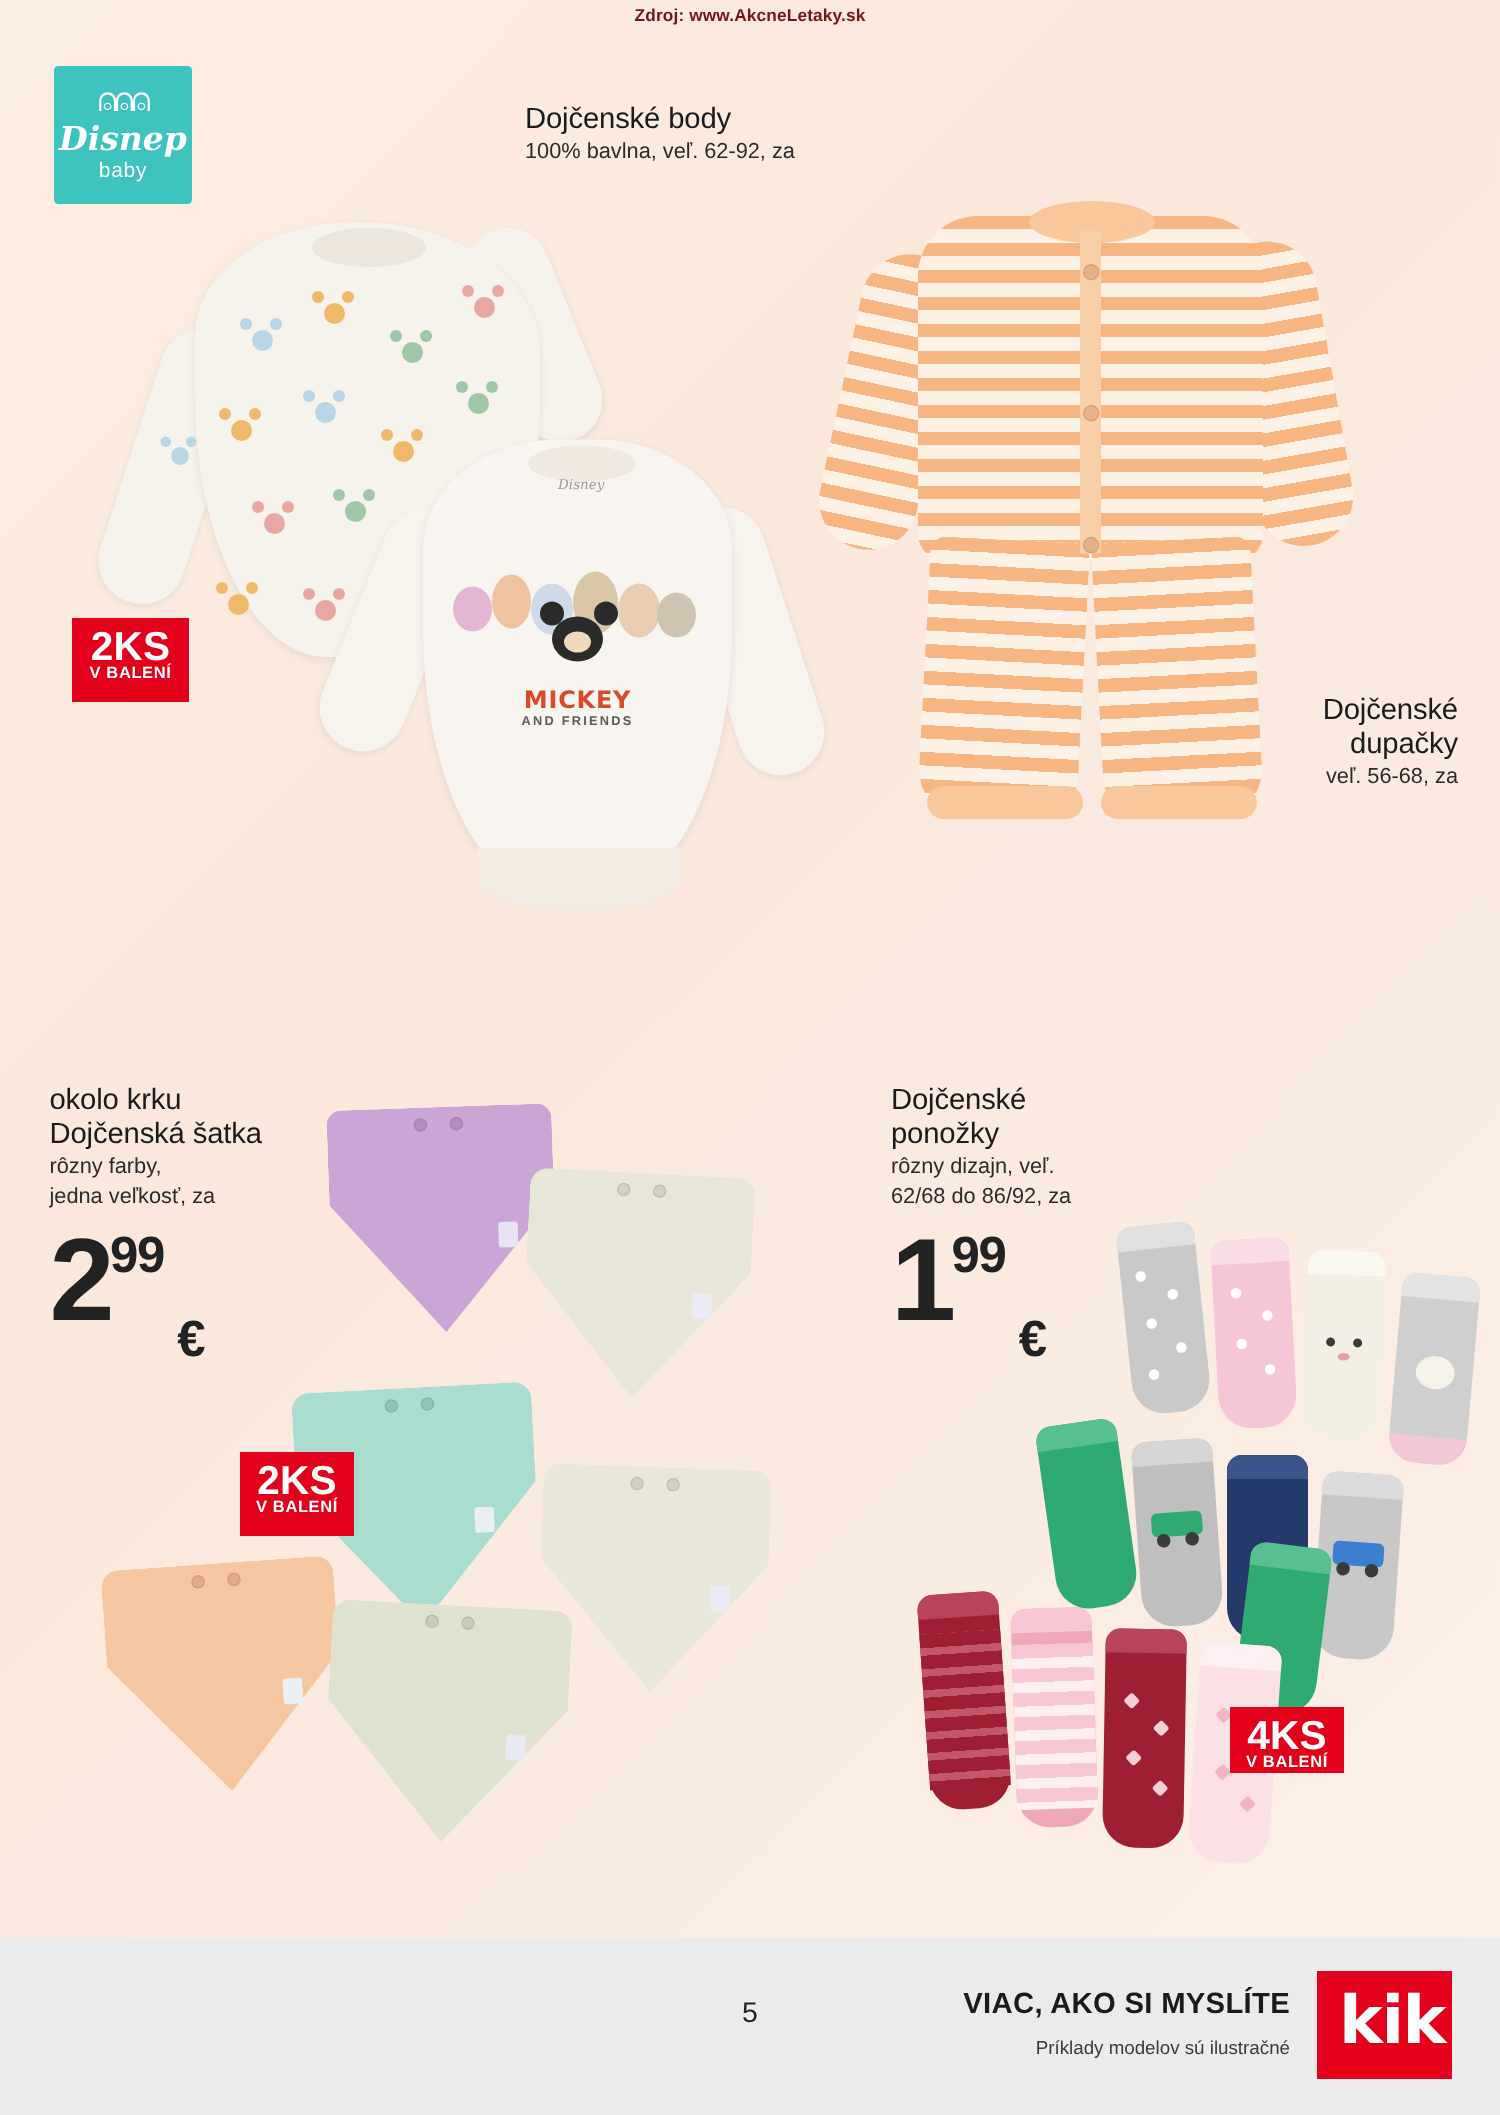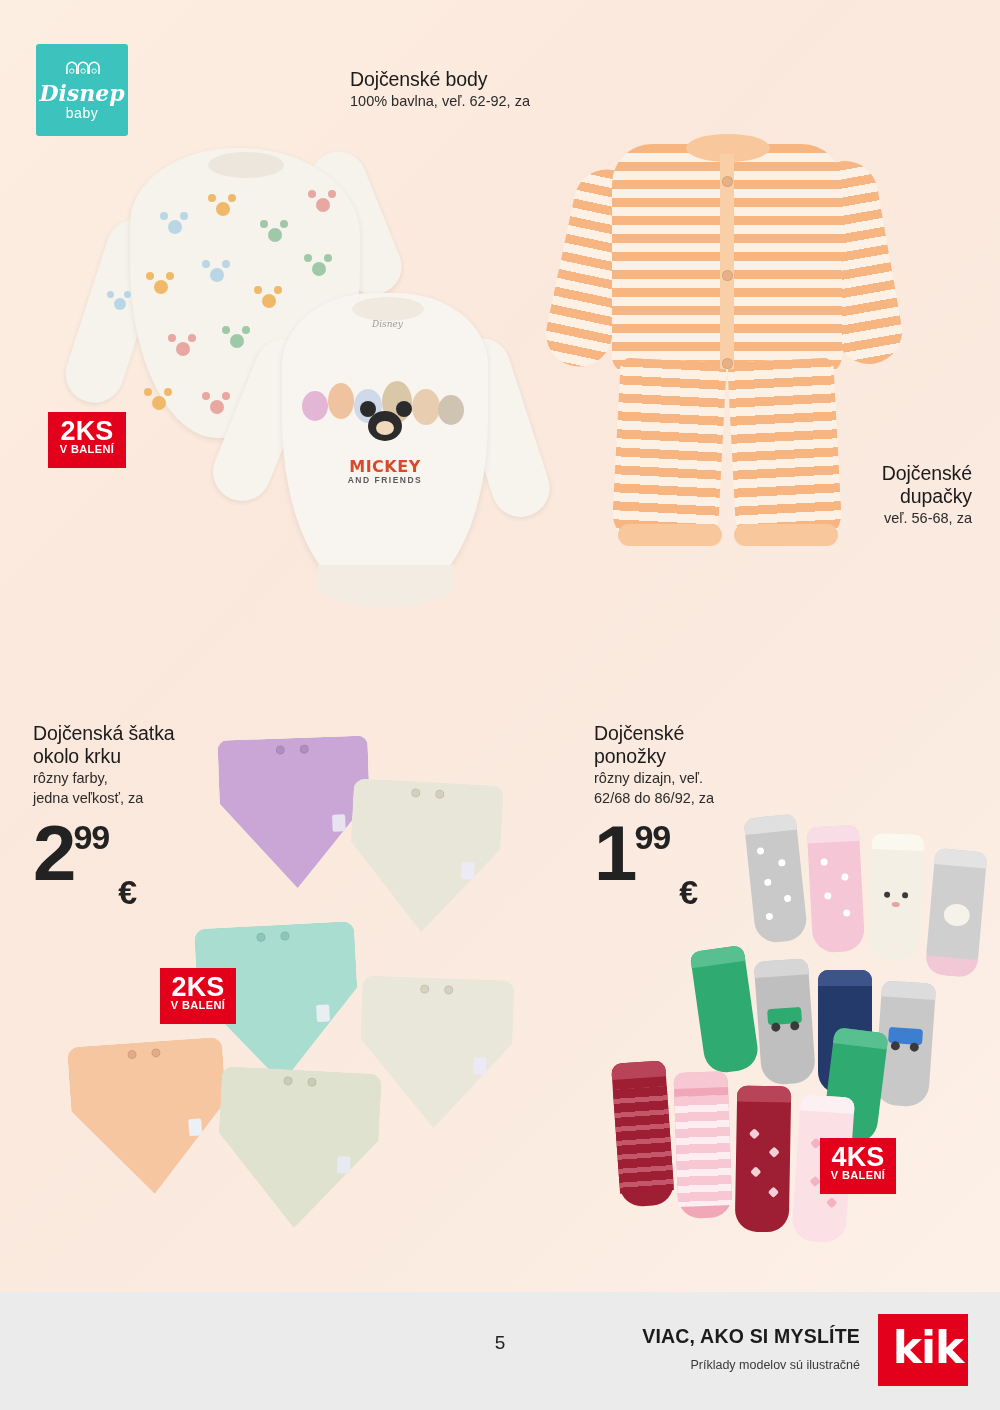--- a/index.html
+++ b/index.html
@@ -235,20 +235,21 @@
 
   .snap { position:absolute; border-radius:50%; background:#e8e2d8; box-shadow: inset 0 0 0 1px rgba(0,0,0,0.08); }
 
   .tag { position:absolute; width:13px; height:17px; border-radius:2px; }
 </style>
 </head>
 <body>
 
 <div class="page">
 
+  <div class="source-bar">Zdroj: www.AkcneLetaky.sk</div>
 
   <div class="disney-badge">
     <div class="disney-castle">⍝⍝⍝</div>
     <div class="disney-word">Disnep</div>
     <div class="disney-baby">baby</div>
   </div>
 
   <div style="position:absolute; left:350px; top:68px; width:260px;">
     <div class="prod-title">Dojčenské body</div>
     <div class="prod-sub">100% bavlna, veľ. 62-92, za</div>
@@ -380,22 +381,22 @@
     <div style="position:absolute; left:174px; top:404px; width:104px; height:22px; background:#f9c79c; border-radius:14px;"></div>
   </div>
 
   <div style="position:absolute; right:28px; top:462px; width:280px; text-align:right;">
     <div class="prod-title">Dojčenské</div>
     <div class="prod-title">dupačky</div>
     <div class="prod-sub">veľ. 56-68, za</div>
   </div>
 
   <div style="position:absolute; left:33px; top:722px; width:280px;">
+    <div class="prod-title">okolo krku</div>
     <div class="prod-title">Dojčenská šatka</div>
-    <div class="prod-title">okolo krku</div>
     <div class="prod-sub">rôzny farby,</div>
     <div class="prod-sub">jedna veľkosť, za</div>
     <div class="price" style="margin-top:6px;">
       <span class="big">2</span><span class="cents">99</span><span class="eur">€</span>
     </div>
   </div>
 
   <div class="img-wrap" style="left:60px; top:720px; width:480px; height:520px;">
 
     <div class="bib" style="left:160px; top:18px; width:150px; height:150px; transform:rotate(-2deg);">
@@ -524,21 +525,21 @@
     </div>
     <div class="sock" style="left:206px; top:296px; width:54px; height:146px; background:#fbe0e6; border-radius:10px 10px 22px 22px; transform:rotate(4deg);">
       <div class="dot" style="left:14px; top:44px; width:8px; height:8px; background:#f3b4c2; border-radius:2px; transform:rotate(45deg);"></div>
       <div class="dot" style="left:34px; top:62px; width:8px; height:8px; background:#f3b4c2; border-radius:2px; transform:rotate(45deg);"></div>
       <div class="dot" style="left:16px; top:82px; width:8px; height:8px; background:#f3b4c2; border-radius:2px; transform:rotate(45deg);"></div>
       <div class="dot" style="left:34px; top:102px; width:8px; height:8px; background:#f3b4c2; border-radius:2px; transform:rotate(45deg);"></div>
       <div style="position:absolute; left:0; top:0; width:54px; height:16px; background:#fdf0f3; border-radius:10px 10px 0 0;"></div>
     </div>
   </div>
 
-  <div class="ks-badge" style="left:820px; top:1138px; width:76px; height:56px;">
+  <div class="ks-badge" style="left:820px; top:1138px; width:76px; height:44px;">
     <div class="ks-main">4KS</div>
     <div class="ks-sub">V BALENÍ</div>
   </div>
 
   <div class="footer">
     <div class="footer-page">5</div>
     <div class="footer-slogan">VIAC, AKO SI MYSLÍTE</div>
     <div class="footer-note">Príklady modelov sú ilustračné</div>
     <div class="kik-logo">
       <span class="acc">kik</span>

